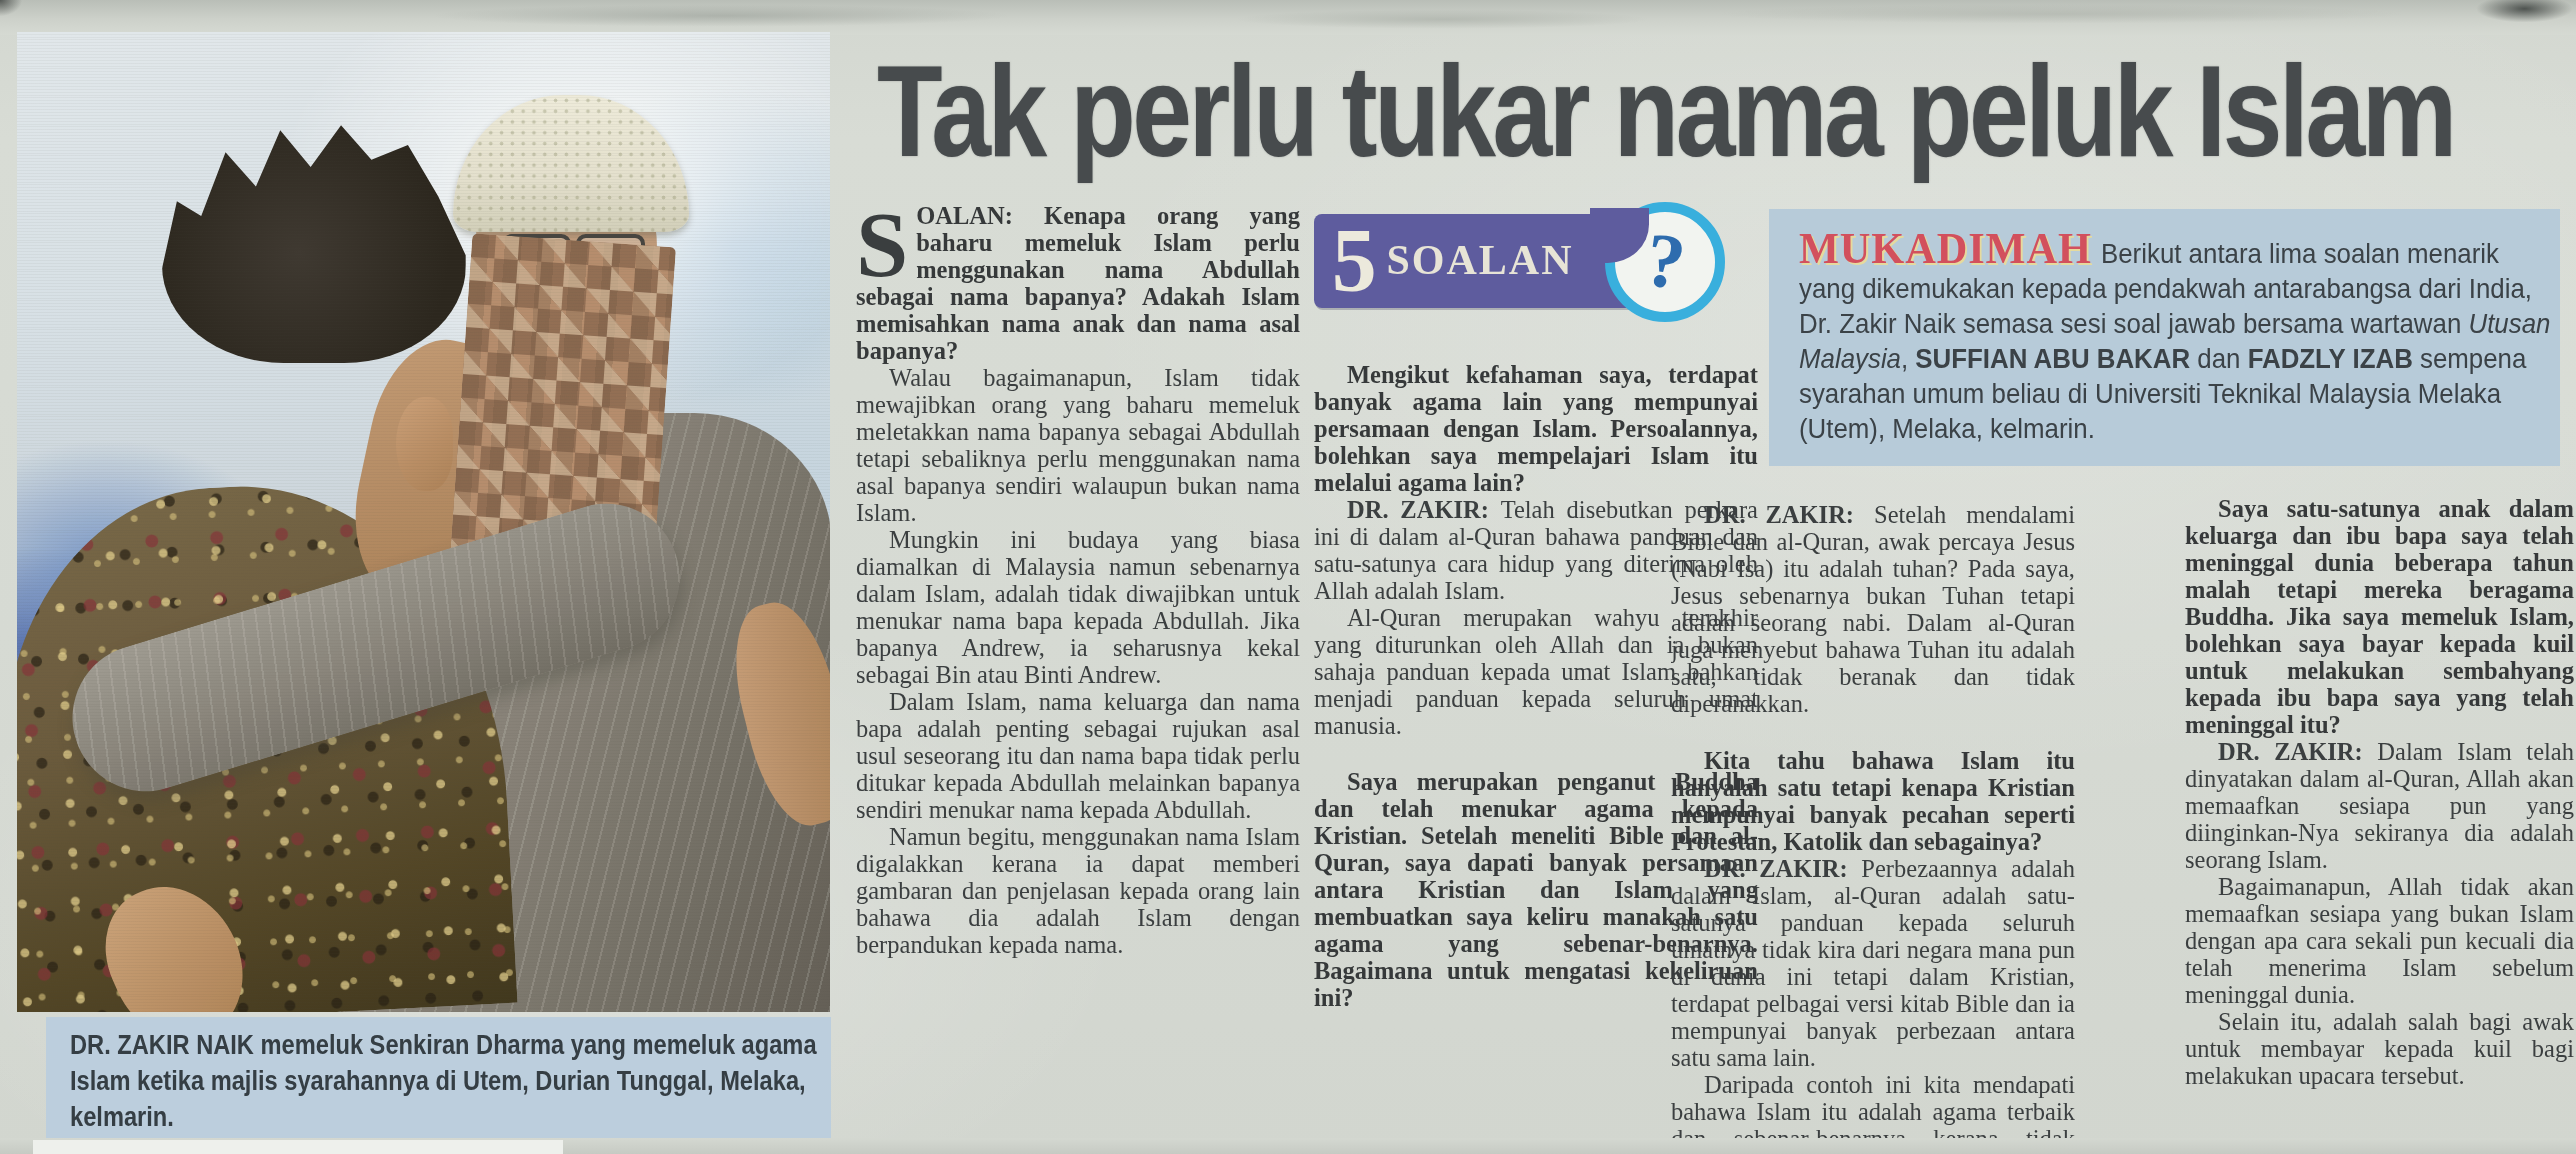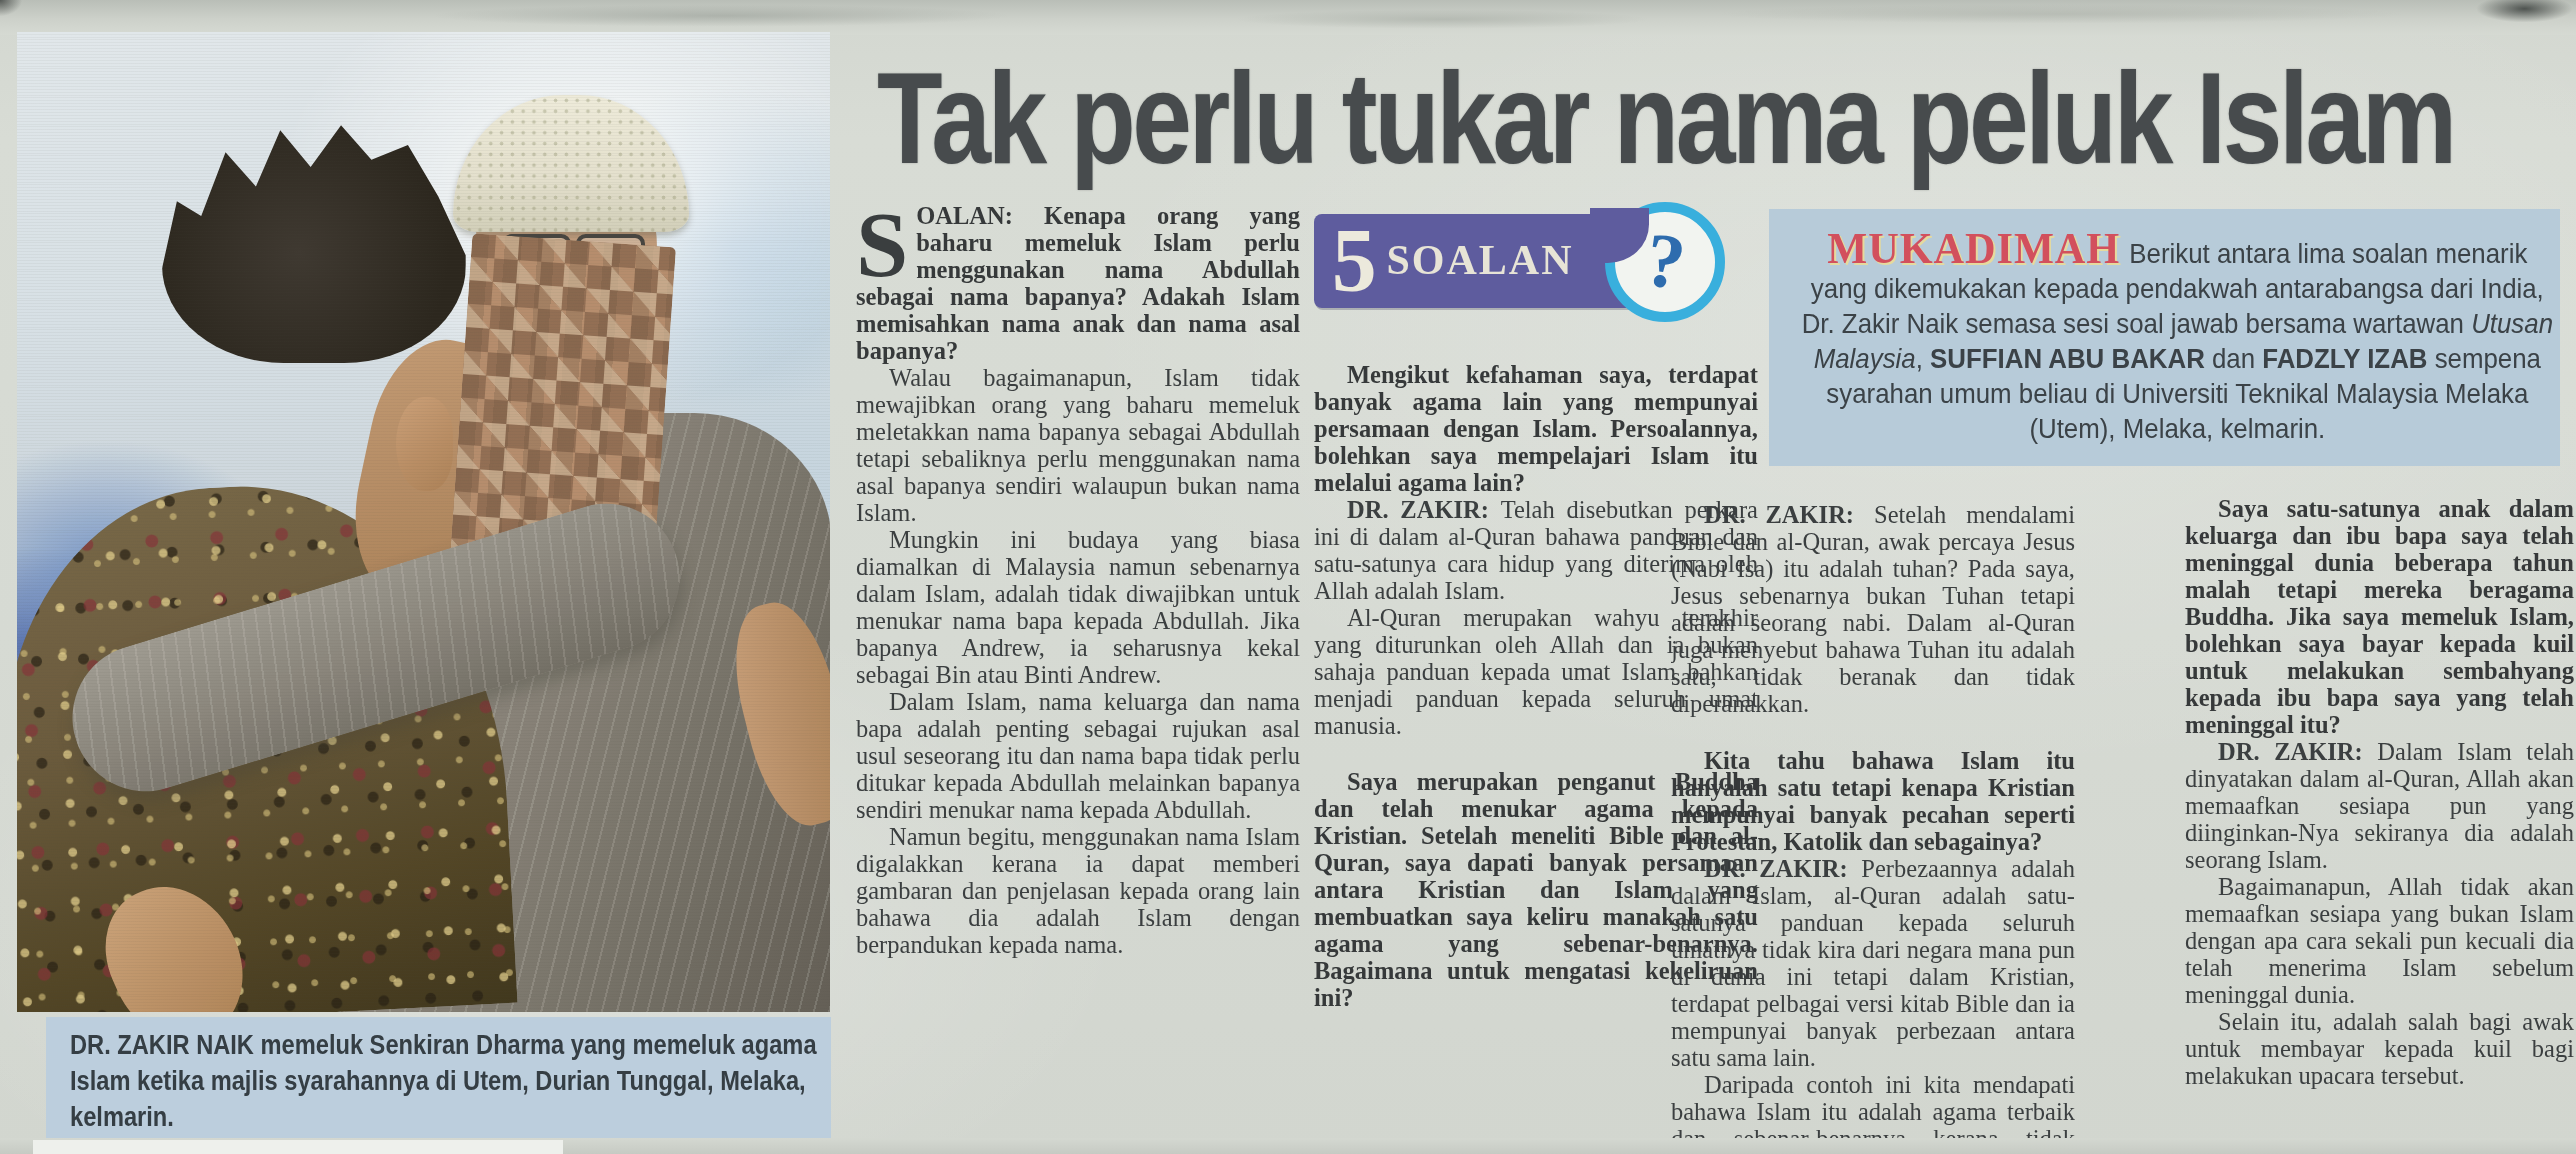--- a/index.html
+++ b/index.html
@@ -16,21 +16,21 @@
       radial-gradient(412px 15.7px at 28% 45%, rgba(150,156,149,.55), transparent 70%),
       radial-gradient(295px 13.7px at 56% 55%, rgba(158,164,156,.5), transparent 70%),
       radial-gradient(491px 13.7px at 80% 40%, rgba(165,170,162,.45), transparent 70%),
       linear-gradient(180deg,#b9beb7 0%,#cdd1ca 55%,#d6dad3 100%);}
   .ghost-top::before{content:"";position:absolute;left:0;top:0;width:29.5px;height:29.5px;
     background:radial-gradient(29.5px 21.6px at 0 0, rgba(60,64,61,.8), transparent 75%);}
   .ghost-bottom{position:absolute;left:0;bottom:0;width:2576px;height:15.7px;
     background:linear-gradient(0deg,#c6cac3, #d4d8d1);}
   .ghost-bottom-white{position:absolute;left:33px;bottom:0;width:530px;height:13.7px;background:#eef0ec;}
   
-  .headline{position:absolute;left:877px;top:43px;width:1699px;height:149px;margin:0;overflow:visible;}
+  .headline{position:absolute;left:877px;top:36px;width:1699px;height:149px;margin:0;overflow:visible;}
   .headline-inner{display:inline-block;white-space:nowrap;
     font-family:"Liberation Sans",sans-serif;font-weight:700;
     font-size:122px;letter-spacing:-3.9px;color:#474b4d;
     transform:scale(.88,1.07);transform-origin:0 0;
     text-shadow:0 0 2px rgba(70,75,77,.4);}
   
   .photo{position:absolute;left:16.7px;top:32px;width:813px;height:980px;margin:0;overflow:hidden;
     filter:saturate(.92) contrast(.96) brightness(1.01);}
   .photo>div{position:absolute;}
   .photo-bg{left:0;top:0;width:100%;height:100%;
@@ -130,21 +130,21 @@
     color:#e7e4d6;}
   .badge-bubble{position:absolute;left:291px;top:0;width:120px;height:120px;background:#f2f4f0;
     border:10.8px solid #39afdd;border-radius:50%;box-sizing:border-box;z-index:2;
     display:flex;align-items:center;justify-content:center;}
   .badge-bubble::before{content:"";position:absolute;left:-25.5px;top:-3.9px;width:59px;height:55px;
     background:#5e5c9e;border-radius:0 0 70% 0;z-index:-1;}
   .badge-q{font-family:"Liberation Serif",serif;font-weight:700;font-size:77px;color:#2e6cae;
     transform:rotate(8deg);}
   
   .mukadimah{position:absolute;left:1769px;top:209px;width:791px;height:257px;background:#b7cbd9;
-    overflow:hidden;text-align:center;}
+    overflow:hidden;}
   .muk-inner{position:absolute;left:29.5px;top:21.6px;width:805px;transform:scale(.94,1);transform-origin:0 0;
     font-family:"Liberation Sans",sans-serif;font-size:27.5px;line-height:35px;color:#3b4247;}
   .muk-inner p{margin:0;}
   .muk-label{font-family:"Liberation Serif",serif;font-weight:700;font-size:45px;line-height:35px;
     letter-spacing:1px;color:#d2505d;text-shadow:2px 2px 0 rgba(235,220,150,.9);margin-right:9.8px;}
   
   .col{position:absolute;font-size:24.5px;line-height:27px;text-align:justify;color:#3b3f40;}
   .col p{margin:0;text-indent:33px;}
   .col p.question{font-weight:700;margin-top:29.5px;color:#36393a;}
   .col p.question:first-child{margin-top:0;}

